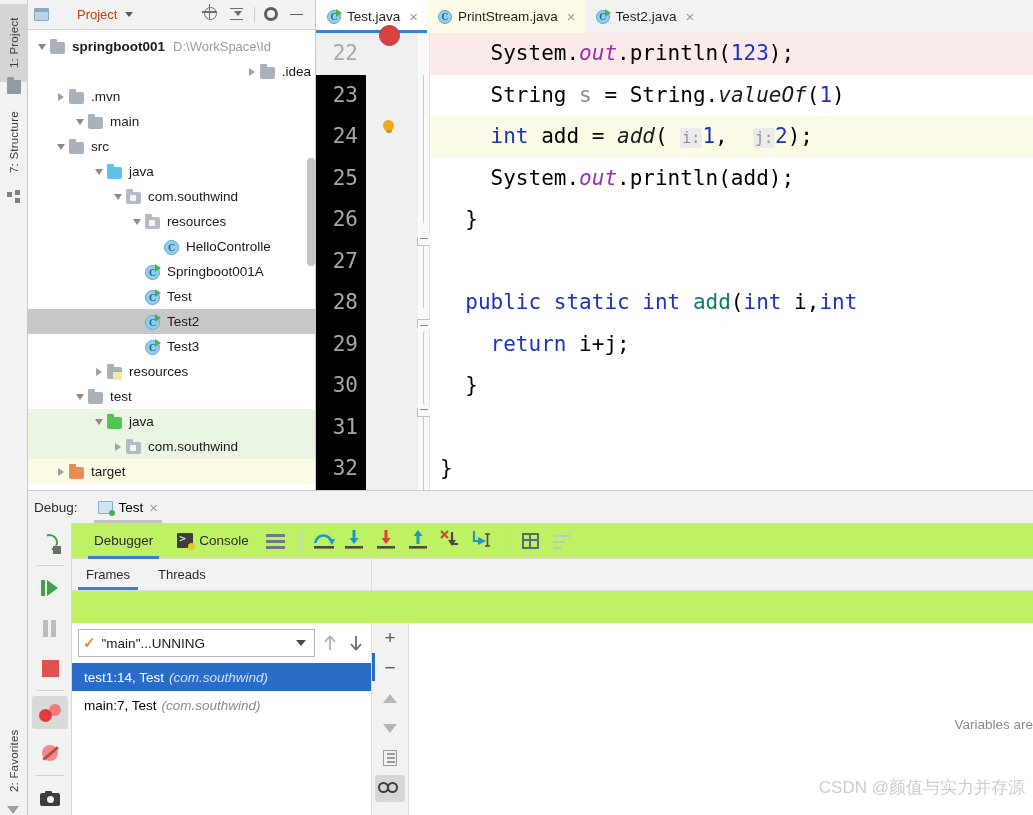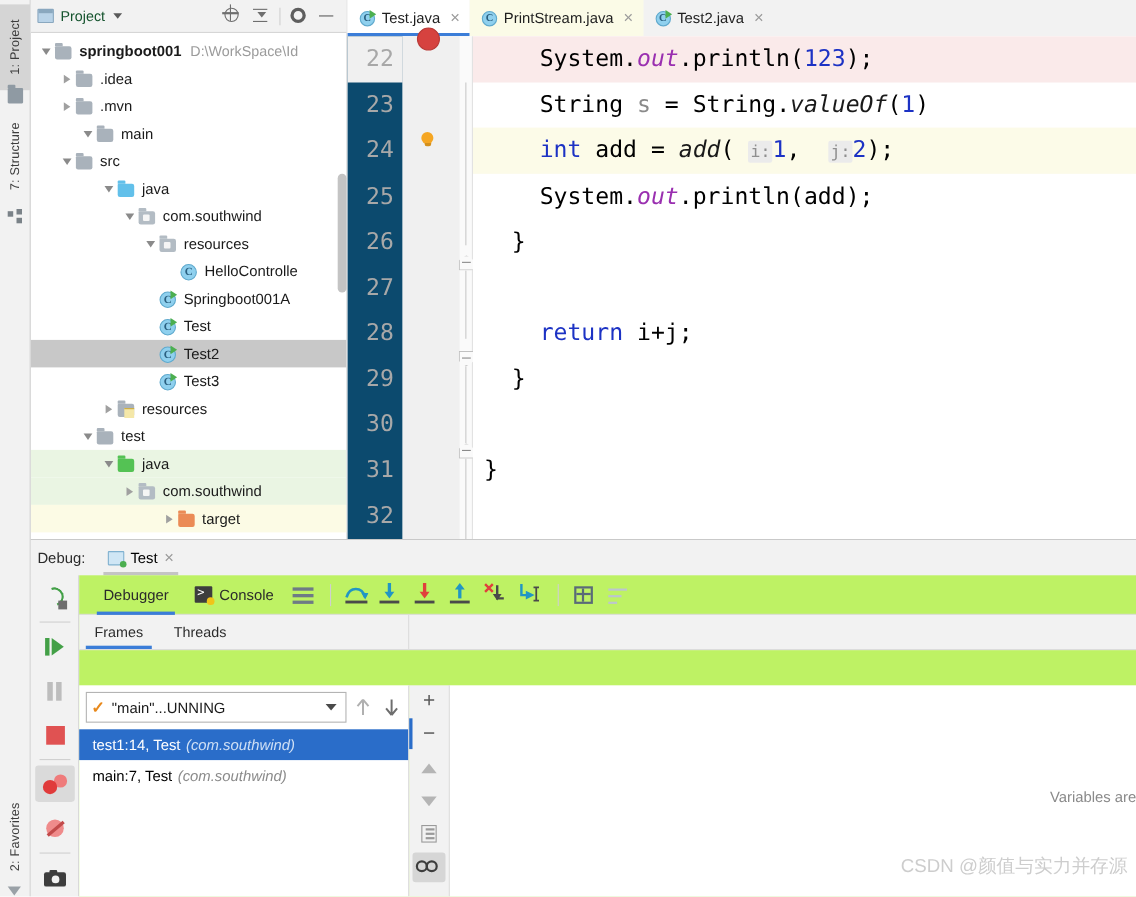--- a/index.html
+++ b/index.html
@@ -45,42 +45,42 @@
   .project-panel {
     position: absolute; left: 28px; top: 0; width: 288px; height: 490px;
     background: #ffffff; border-right: 1px solid #c9c9c9;
   }
   .proj-header {
     height: 30px; background: #f2f2f2; border-bottom: 1px solid #d6d6d6;
     display: flex; align-items: center; padding: 0 6px; gap: 6px;
   }
   .proj-icon { width:15px;height:13px;background:#b9d3e8;border:1.5px solid #8aa8bf;border-radius:1px;position:relative;}
   .proj-icon::after{content:"";position:absolute;left:0;top:0;right:0;height:3px;background:#8aa8bf;}
-  .proj-title { font-size: 13px; color: #14532d; }
+  .proj-title { font-size: 13px; color: #c2410c; margin-left: 22px; }
   .caret-dn { width:0;height:0;border-left:4.5px solid transparent;border-right:4.5px solid transparent;border-top:5px solid #5a5a5a; margin-left:2px;}
   .proj-tools { margin-left: auto; display: flex; align-items: center; gap: 9px; padding-right: 4px;}
   .tb-ico { width:16px;height:16px;position:relative; }
   .ico-locate { border: 1.6px solid #6e6e6e; border-radius: 50%; width:13px;height:13px; }
   .ico-locate::before,.ico-locate::after{content:"";position:absolute;background:#6e6e6e;}
   .ico-locate::before{left:-2.5px;top:4.6px;width:15px;height:1.6px;}
   .ico-locate::after{left:4.6px;top:-2.5px;width:1.6px;height:15px;}
   .ico-collapse i{position:absolute;left:1px;background:#6e6e6e;display:block;}
   .ico-collapse i:nth-child(1){top:1px;width:13px;height:1.6px;}
   .ico-collapse i:nth-child(2){top:12px;width:13px;height:1.6px;}
   .ico-collapse i:nth-child(3){top:4px;left:5px;width:0;height:0;background:none;border-left:4px solid transparent;border-right:4px solid transparent;border-top:5px solid #6e6e6e;}
   .tb-sep { width:1px;height:16px;background:#cfcfcf; }
   .ico-gear { width:14px;height:14px;border-radius:50%;border:3px solid #5e5e5e;position:relative;}
   .ico-gear::before{content:"";position:absolute;left:3.5px;top:3.5px;width:0px;height:0px;}
   .ico-min i { position:absolute; left:1px; top:7px; width:13px; height:1.7px; background:#5e5e5e; }
 
   .tree { padding: 4px 0 0 0; font-size: 13.5px; color: #1a1a1a; position: relative; height: 458px; overflow: hidden;}
   .trow { height: 25px; display: flex; align-items: center; white-space: nowrap; padding-right: 4px; }
   .trow.sel { background: #c8c8c8; }
   .trow.src-test { background: #eaf5e3; }
-  .trow.target { background: #fcfbe5; justify-content: center; }
+  .trow.target { background: #fcfbe5; }
   .tarrow { width: 16px; flex: 0 0 16px; display:flex;align-items:center;justify-content:center;}
   .tarrow .tri-r { width:0;height:0;border-top:4.5px solid transparent;border-bottom:4.5px solid transparent;border-left:6px solid #a0a0a0; }
   .tarrow .tri-d { width:0;height:0;border-left:4.5px solid transparent;border-right:4.5px solid transparent;border-top:6px solid #8a8a8a; }
   .ticon { width: 17px; flex: 0 0 17px; height:14px; margin-right: 5px; position: relative; }
   .f-grey  { background:#a9b2bb; border-radius:1px 2px 2px 2px; height:12px; width:15px; }
   .f-grey::before{content:"";position:absolute;left:0;top:-3px;width:7px;height:3px;background:#a9b2bb;border-radius:1px 1px 0 0;}
   .f-blue  { background:#62c0ea; border-radius:1px 2px 2px 2px; height:12px; width:15px;}
   .f-blue::before{content:"";position:absolute;left:0;top:-3px;width:7px;height:3px;background:#62c0ea;border-radius:1px 1px 0 0;}
   .f-green { background:#54c254; border-radius:1px 2px 2px 2px; height:12px; width:15px;}
   .f-green::before{content:"";position:absolute;left:0;top:-3px;width:7px;height:3px;background:#54c254;border-radius:1px 1px 0 0;}
@@ -105,21 +105,21 @@
   .editor-area { position: absolute; left: 316px; top: 0; width: 717px; height: 490px; background:#fff; }
   .tabbar { height: 33px; background: #f2f2f2; display:flex; align-items:stretch; }
   .etab { display:flex;align-items:center; gap:6px; padding: 0 9px 0 11px; font-size:13.5px; color:#1f1f1f; position:relative;}
   .etab.active { background:#ffffff; }
   .etab.active::after{content:"";position:absolute;left:0;right:0;bottom:0;height:3px;background:#3b7dd8;}
   .etab.hover { background:#fbfbe7; }
   .etab .c-class { width:14px;height:14px;font-size:9.5px; position:relative;}
   .etab .close { color:#9a9a9a; font-size:15px; margin-left:3px; line-height:1; }
 
   .code-wrap { position:absolute; left:0; top:33px; right:0; bottom:0; background:#fff; display:flex; }
-  .gutter { width: 50px; background:#0c4a6e; flex:0 0 50px; position:relative;}
+  .gutter { width: 50px; background:#000000; flex:0 0 50px; position:relative;}
   .gutter .ln { height:41.5px; line-height:41.5px; text-align:right; padding-right:8px;
                 font-family:"DejaVu Sans Mono", monospace; font-size:21px; color:#a8a8a8; }
   .marker-col { width: 52px; flex:0 0 52px; background:#f0f0f0; position:relative; }
   .fold-col { width: 12px; flex:0 0 12px; background:#fafafa; position:relative; border-right:1px solid #e2e2e2;}
   .code-col { flex:1; position:relative; background:#fff; font-family:"DejaVu Sans Mono", monospace; font-size:21px; }
   .cline { height:41.5px; line-height:41.5px; white-space:pre; padding-left:10px; }
   .cline.hl-yellow { background:#fcfbe8; }
   .cline.hl-pink   { background:#faeaea; }
   .kw  { color:#1c32c4; }
   .meth{ color:#1a1a1a; font-style:italic; }
@@ -283,21 +283,21 @@
         <div class="trow" style="padding-left: 6px;">
           <div class="tarrow">
             <div class="tri-d"></div>
           </div>
           <div class="ticon">
             <div class="f-grey" style="position: relative; margin-top: 2px;"></div>
           </div>
           <span class="tlabel bold">springboot001</span>
           <span class="tpath">D:\WorkSpace\Id</span>
         </div>
-        <div class="trow" style="padding-left: 25px;">
+        <div class="trow" style="padding-left: 25px; justify-content: flex-end;">
           <div class="tarrow">
             <div class="tri-r"></div>
           </div>
           <div class="ticon">
             <div class="f-grey" style="position: relative; margin-top: 2px;"></div>
           </div>
           <span class="tlabel">.idea</span>
         </div>
         <div class="trow" style="padding-left: 25px;">
           <div class="tarrow">
@@ -501,20 +501,21 @@
         <div class="cline">    <span>String</span> <span class="greytxt">s</span> <span>=</span> <span>String</span>.<span class="meth">valueOf</span>(<span class="num">1</span>)</div>
 
         <div class="cline hl-yellow">    <span class="kw">int</span> <span>add</span> <span>=</span> <span class="meth">add</span>( <span class="hint">i:</span><span class="num">1</span>,  <span class="hint">j:</span><span class="num">2</span>);</div>
 
         <div class="cline">    <span>System</span>.<span class="field">out</span>.<span>println</span>(<span>add</span>);</div>
 
         <div class="cline">  <span>}</span></div>
 
         <div class="cline"></div>
 
+        <div class="cline">  <span class="kw">public</span> <span class="kw">static</span> <span class="kw">int</span> <span class="mcall">add</span>(<span class="kw">int</span> <span>i</span><span>,</span><span class="kw">int</span></div>
 
         <div class="cline">    <span class="kw">return</span> <span>i+j;</span></div>
 
         <div class="cline">  <span>}</span></div>
 
         <div class="cline"></div>
 
         <div class="cline"><span>}</span></div>
       </div>
     </div>

